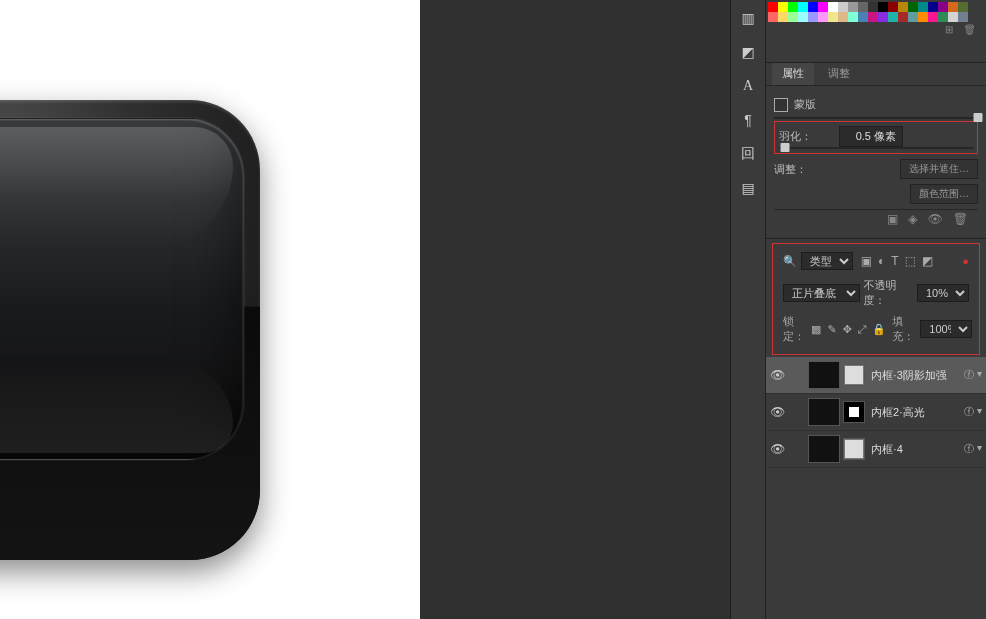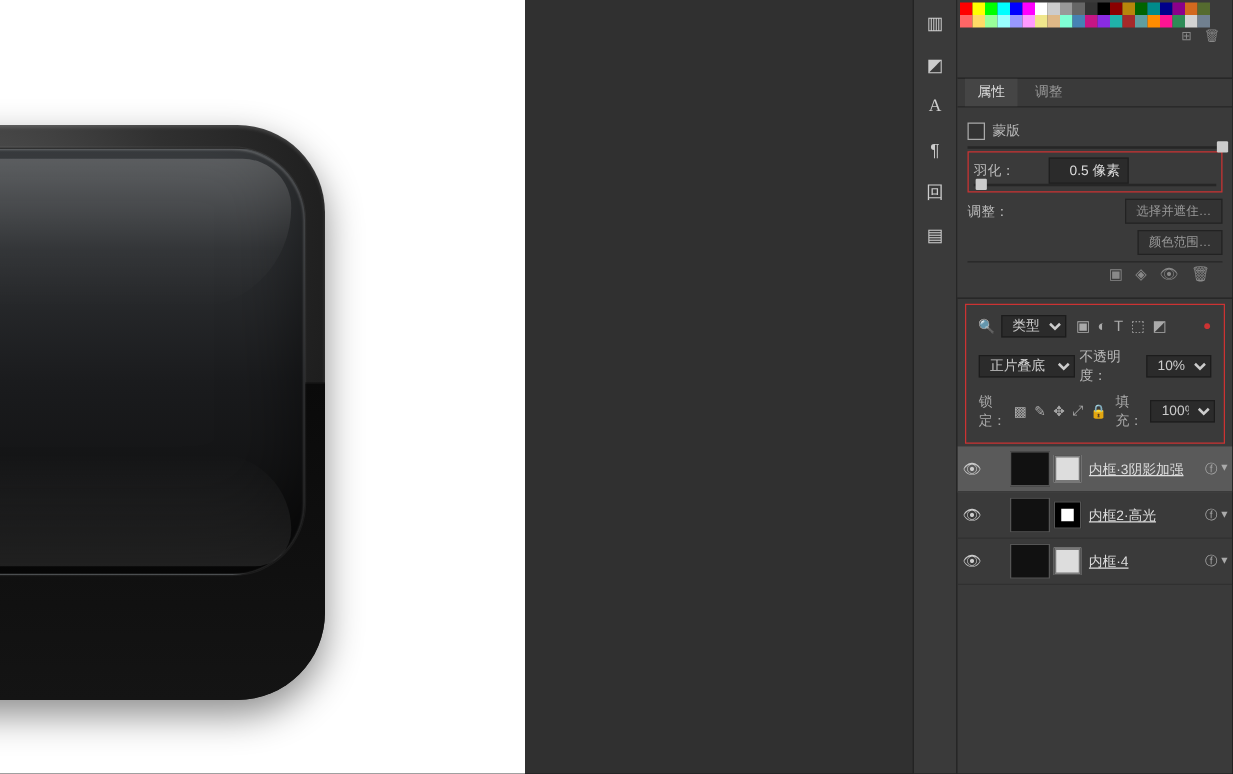--- a/index.html
+++ b/index.html
@@ -56,21 +56,21 @@
 .lock-row { display:flex; align-items:center; gap:6px; padding:2px 6px 6px; color:#aaa; font-size:11px; }
 .layer-list { flex:1; overflow:auto; }
 .layer { display:flex; align-items:center; padding:4px 4px; border-bottom:1px solid #303030; gap:6px; }
 .layer.sel { background:#5a5a5a; color:#eee; }
 .eye { width:14px; text-align:center; color:#ccc; font-size:12px; }
 .lock-col { width:12px; }
 .thumb { width:30px; height:26px; background:#111; border:1px solid #555; display:flex; align-items:center; justify-content:center; }
 .thumb2 { width:20px; height:20px; background:#ddd; border:1px solid #555; box-shadow:inset 0 0 0 1px #777; margin-left:-3px; }
 .thumb-mask { width:20px; height:20px; background:#000; border:1px solid #555; margin-left:-3px; display:flex; align-items:center; justify-content:center; }
 .thumb-mask:after { content:''; width:10px; height:10px; background:#fff; }
-.layer-name { color:#ddd; font-size:11px; flex:1; white-space:nowrap; overflow:hidden; text-overflow:ellipsis;text-decoration:underline; }
+.layer-name { color:#ddd; font-size:11px; flex:1; white-space:nowrap; overflow:hidden; text-overflow:ellipsis; }
 .layer-meta { color:#aaa; font-size:10px; display:flex; gap:3px; }
 .disabled-text { color:#6f6f6f; }
 .bottom-icons { display:flex; justify-content:flex-end; gap:10px; padding:2px 10px 4px; color:#888; font-size:12px; border-top:1px solid #262626; }
 </style>
 </head>
 <body>
 
 <div class="app">
 
   <div class="canvas-area">

